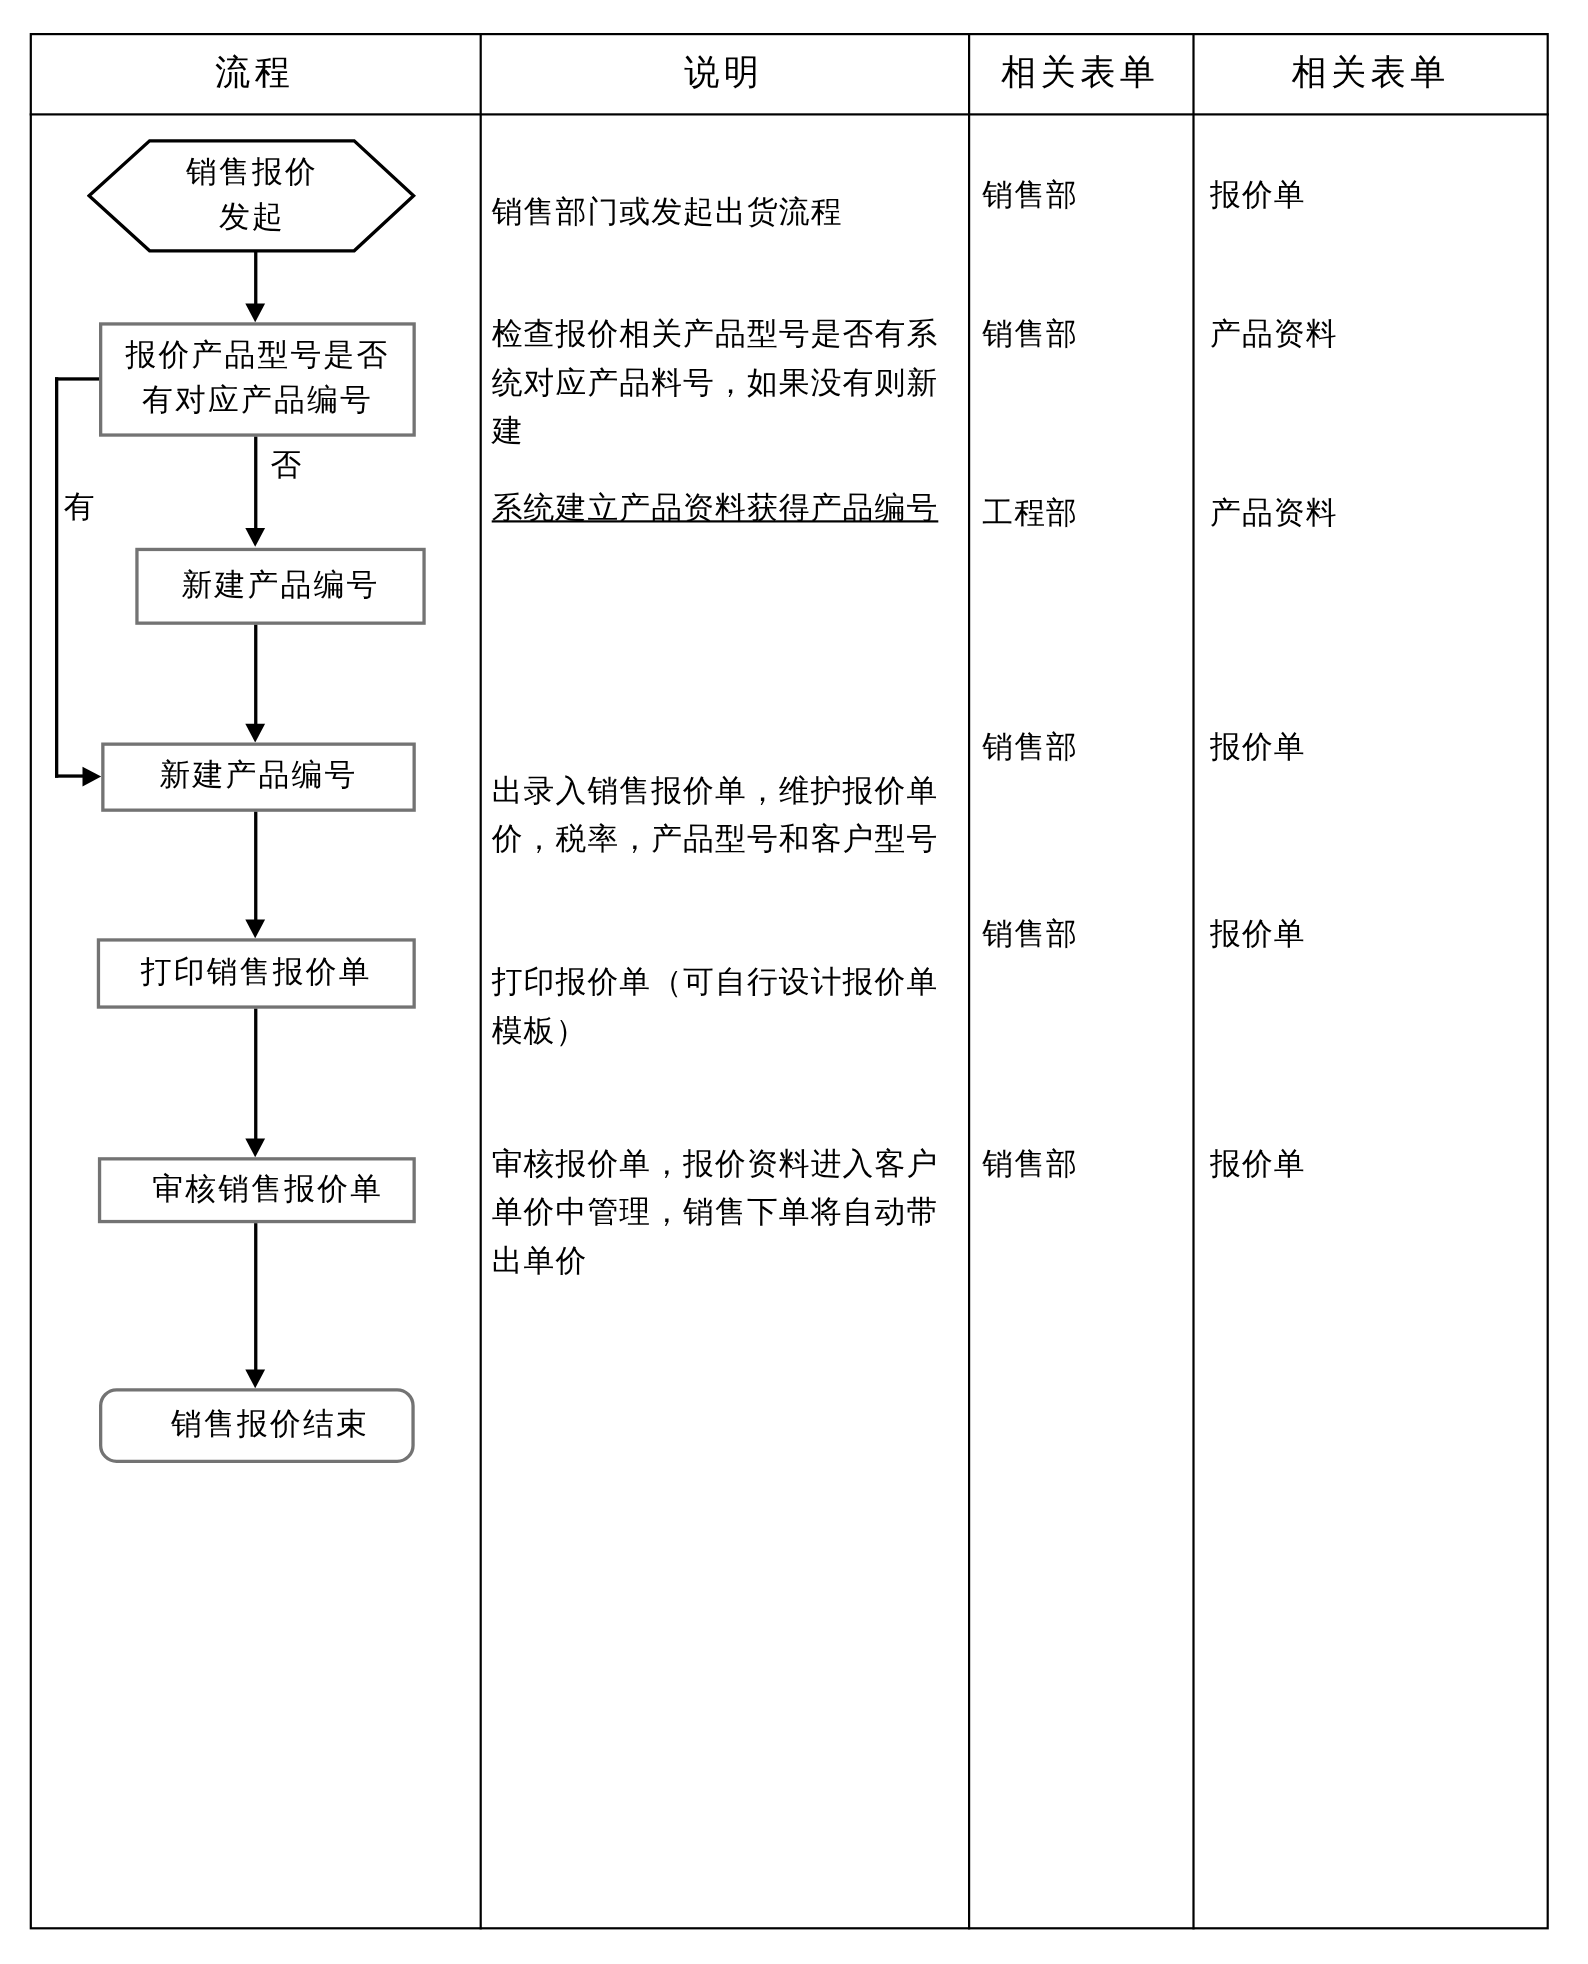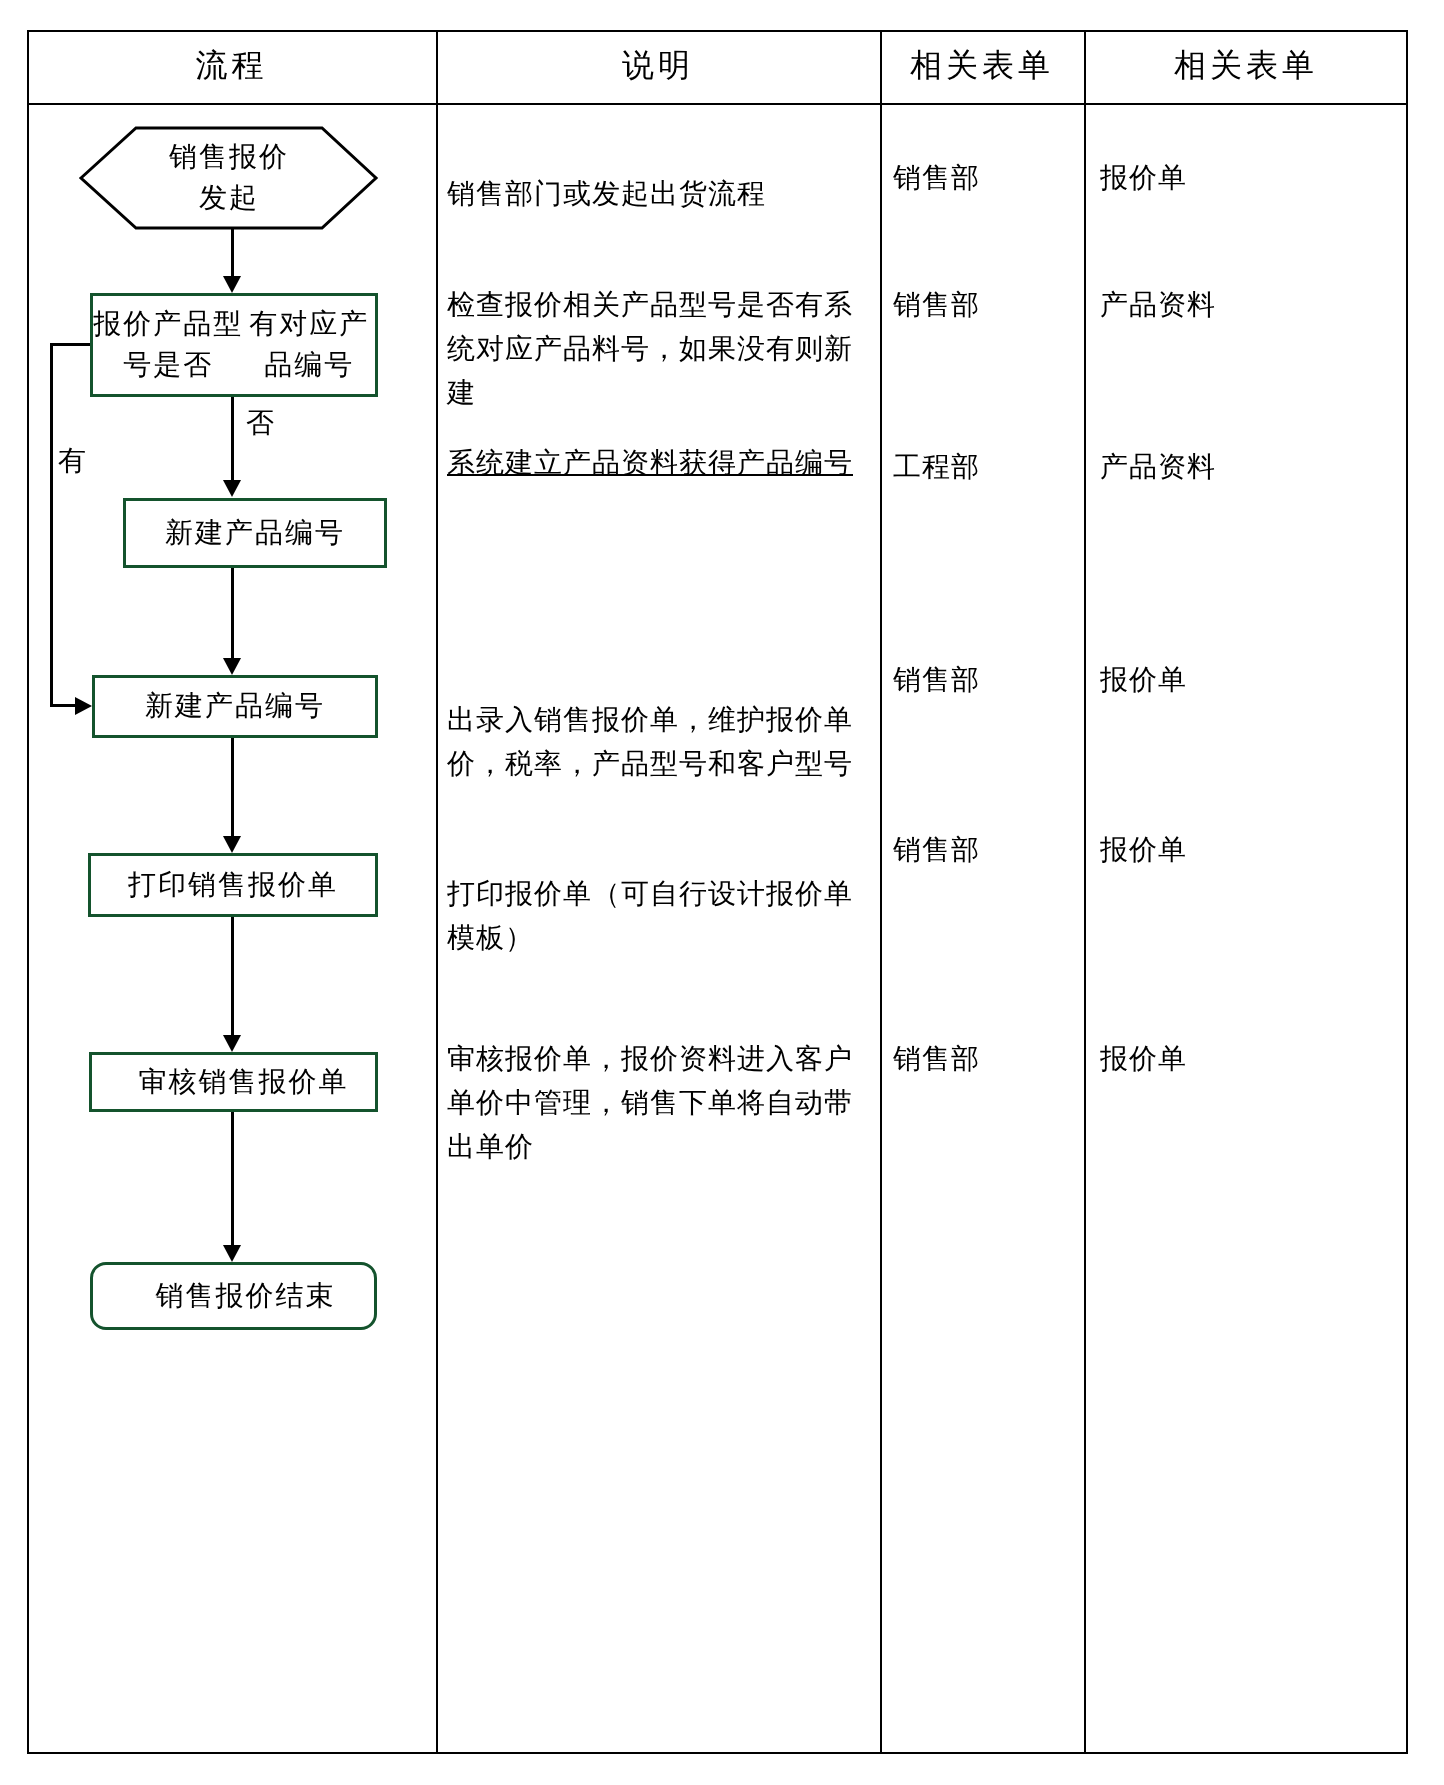--- a/index.html
+++ b/index.html
@@ -8,21 +8,21 @@
 
   
   .tframe { position: absolute; left: 27px; top: 30px; width: 1381px; height: 1724px; border: 2px solid #000; }
   .vline-col { position: absolute; top: 30px; height: 1724px; width: 2px; background: #000; }
   .hline-header { position: absolute; left: 27px; top: 103px; width: 1381px; height: 2px; background: #000; }
 
   .hcell { position: absolute; top: 44px; height: 44px; display: flex; align-items: center; justify-content: center;
            font-size: 32px; letter-spacing: 4px; }
 
   
-  .box { position: absolute; border: 3px solid #14532d; background: #fff; display: flex; flex-direction: row;
+  .box { position: absolute; border: 3px solid #737373; background: #fff; display: flex; flex-direction: column;
          align-items: center; justify-content: center; font-size: 28px; letter-spacing: 2px; text-align: center;
          line-height: 1.45; }
   .rounded { border-radius: 16px; }
   .shape-svg { position: absolute; }
   .shape-label { position: absolute; display: flex; flex-direction: column; align-items: center; justify-content: center;
                  font-size: 28px; letter-spacing: 2px; text-align: center; line-height: 1.45; }
 
   .vline { position: absolute; width: 3px; background: #000; }
   .hseg  { position: absolute; height: 3px; background: #000; }
   .arrow-down { position: absolute; width: 0; height: 0;

